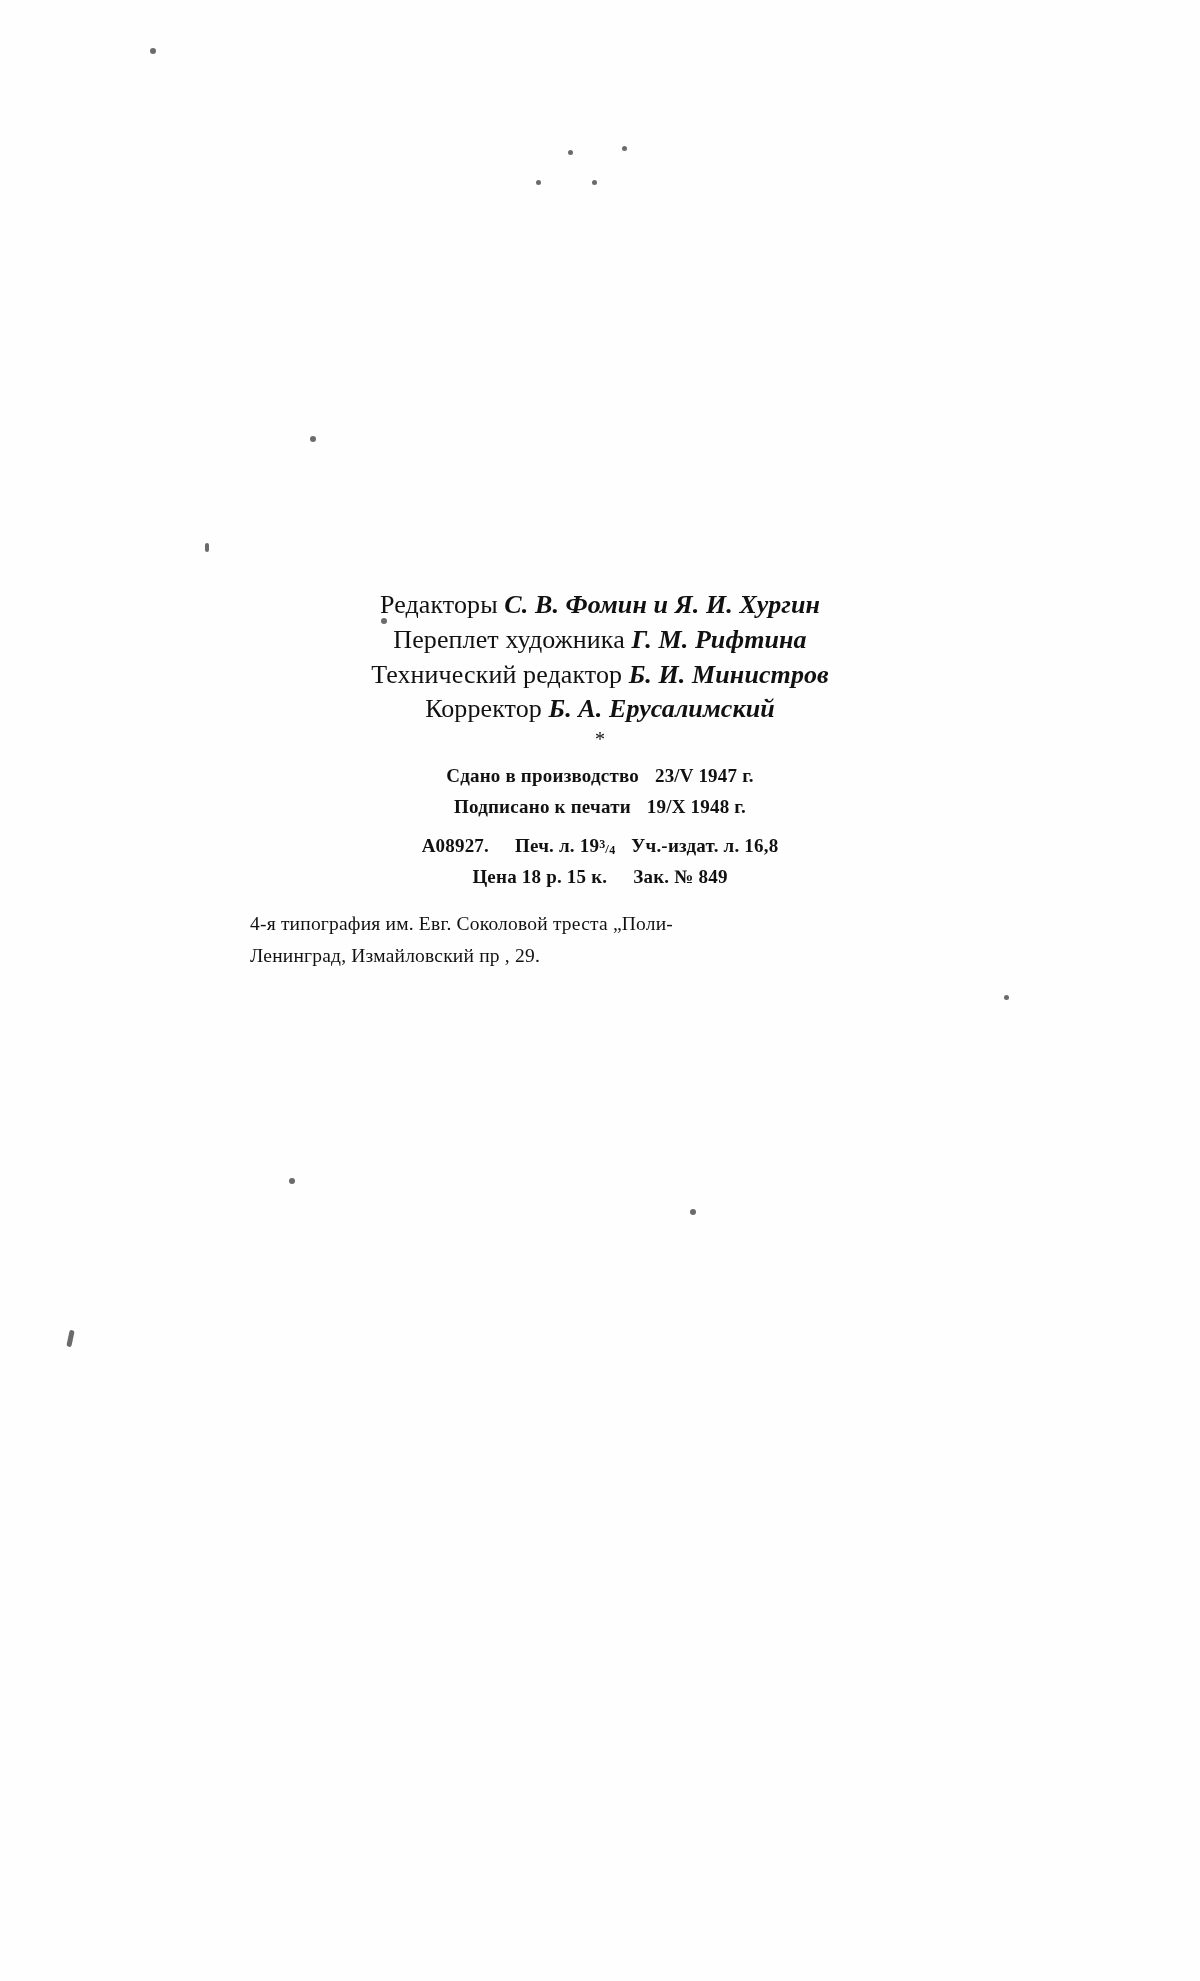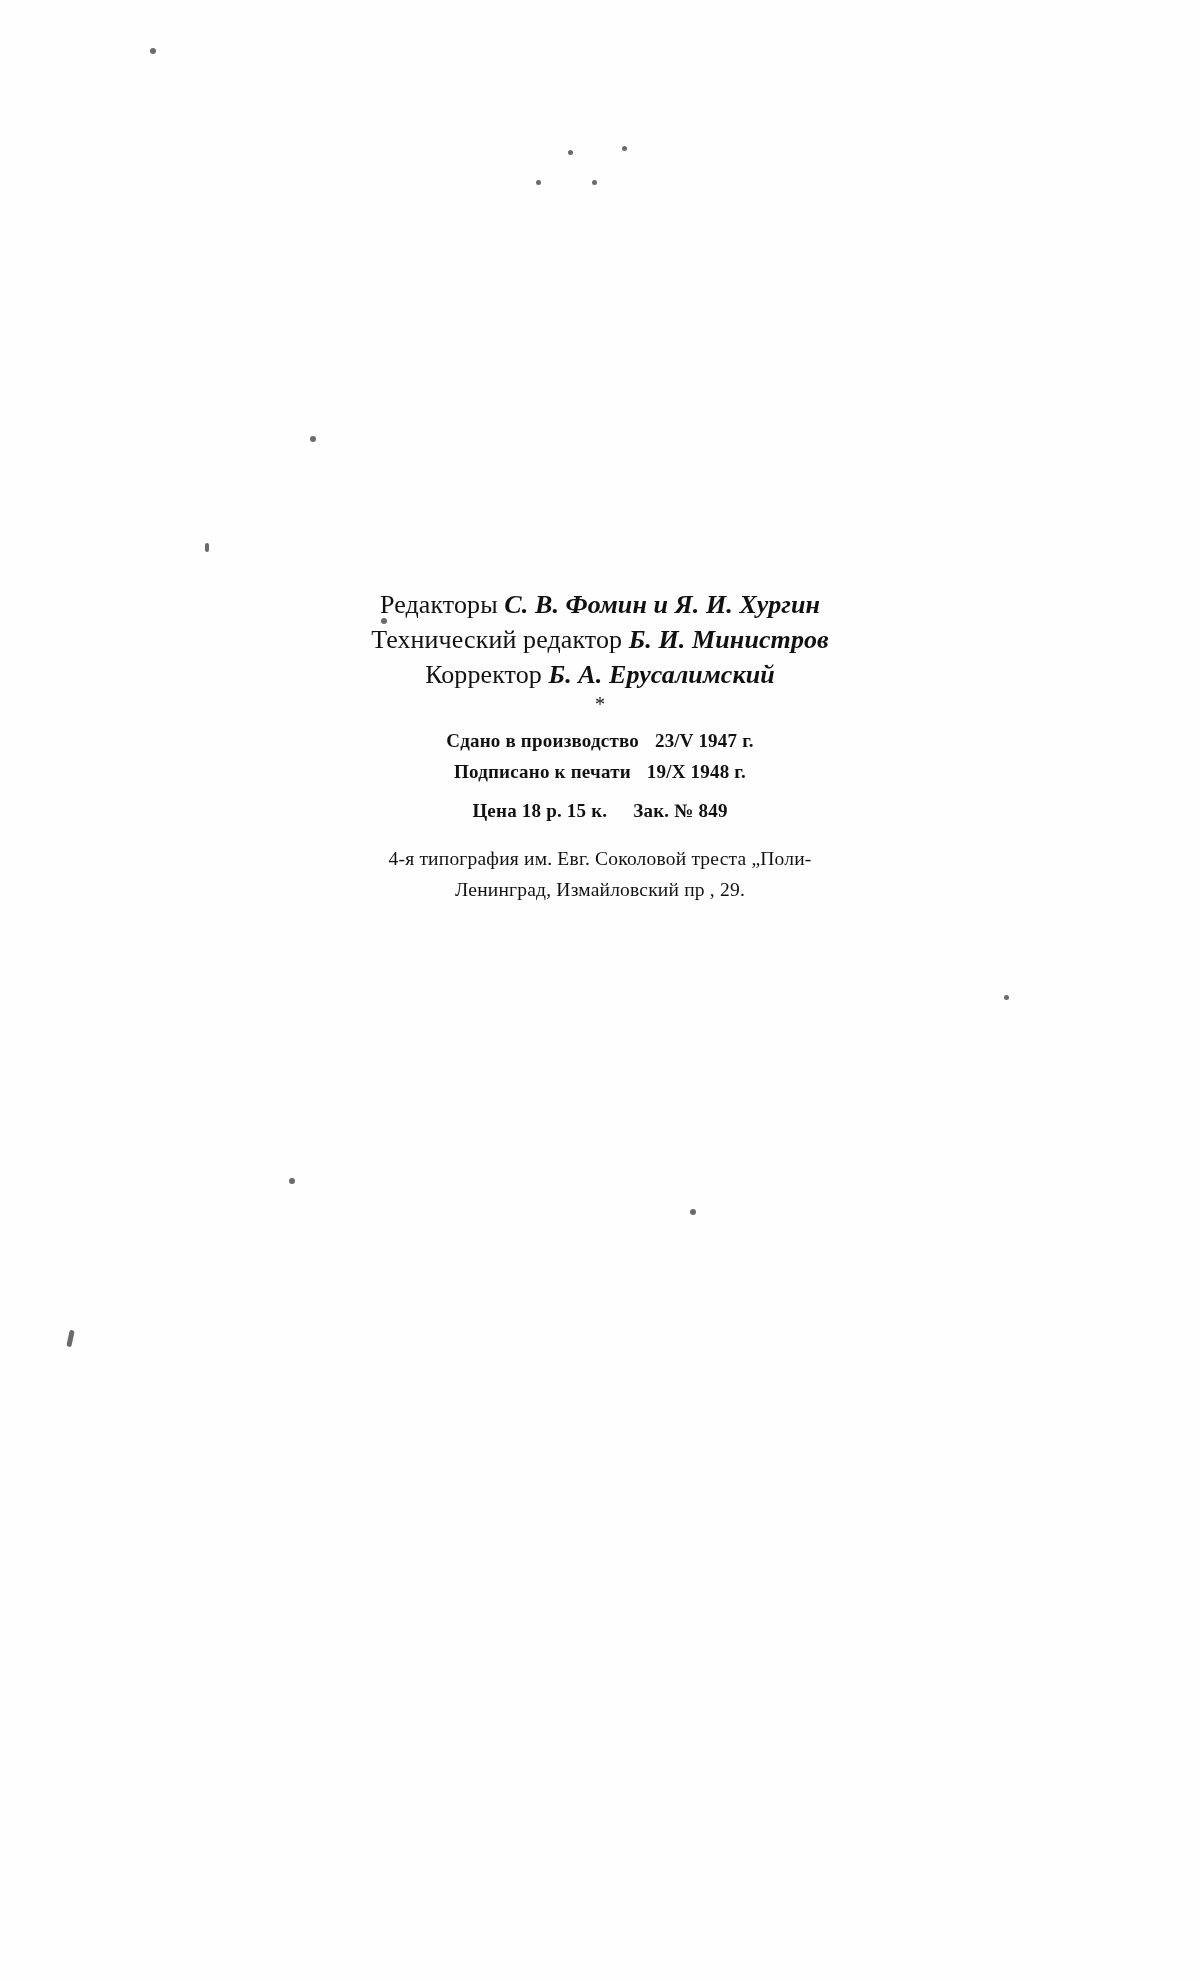--- a/index.html
+++ b/index.html
@@ -83,21 +83,20 @@
   }
   .frac sup { font-size: 12px; vertical-align: 5px; }
   .frac sub { font-size: 12px; vertical-align: -1px; }
 
   .prod-spacer { height: 8px; }
 
   
   .imprint {
     margin-top: 16px;
     width: 700px;
-    text-align: center;
     font-size: 19.5px;
     line-height: 1.62;
     letter-spacing: .2px;
   }
   .imprint .line { white-space: nowrap; }
 </style>
 </head>
 <body>
 
 <div class="page">
@@ -118,20 +117,24 @@
   </div>
 
   <div class="colophon">
 
     <div class="staff">
       <div class="line">
         <span>Редакторы</span>
         <span class="em">С. В. Фомин и Я. И. Хургин</span>
       </div>
       <div class="line">
+        <span>Переплет  художника</span>
+        <span class="em">Г. М. Рифтина</span>
+      </div>
+      <div class="line">
         <span>Технический  редактор</span>
         <span class="em">Б. И. Министров</span>
       </div>
       <div class="line">
         <span>Корректор</span>
         <span class="em">Б. А. Ерусалимский</span>
       </div>
     </div>
 
     <div class="asterisk">*</div>
@@ -139,20 +142,25 @@
     <div class="prod">
       <div class="line">
         <span>Сдано  в  производство</span><span class="gap-md"></span><span>23/V  1947  г.</span>
       </div>
       <div class="line">
         <span>Подписано  к  печати</span><span class="gap-md"></span><span>19/X  1948   г.</span>
       </div>
 
       <div class="prod-spacer"></div>
 
+      <div class="line">
+        <span>А08927.</span><span class="gap-lg"></span><span>Печ.  л.</span>
+        <span>19</span><span class="frac"><sup>3</sup>/<sub>4</sub></span><span class="gap-md"></span><span>Уч.-издат.  л.</span>
+        <span>16,8</span>
+      </div>
 
 
       <div class="line">
         <span>Цена</span>
         <span>18 р.  15 к.</span><span class="gap-lg"></span><span>Зак.  №</span>
         <span>849</span>
       </div>
     </div>
 
     <div class="imprint">

